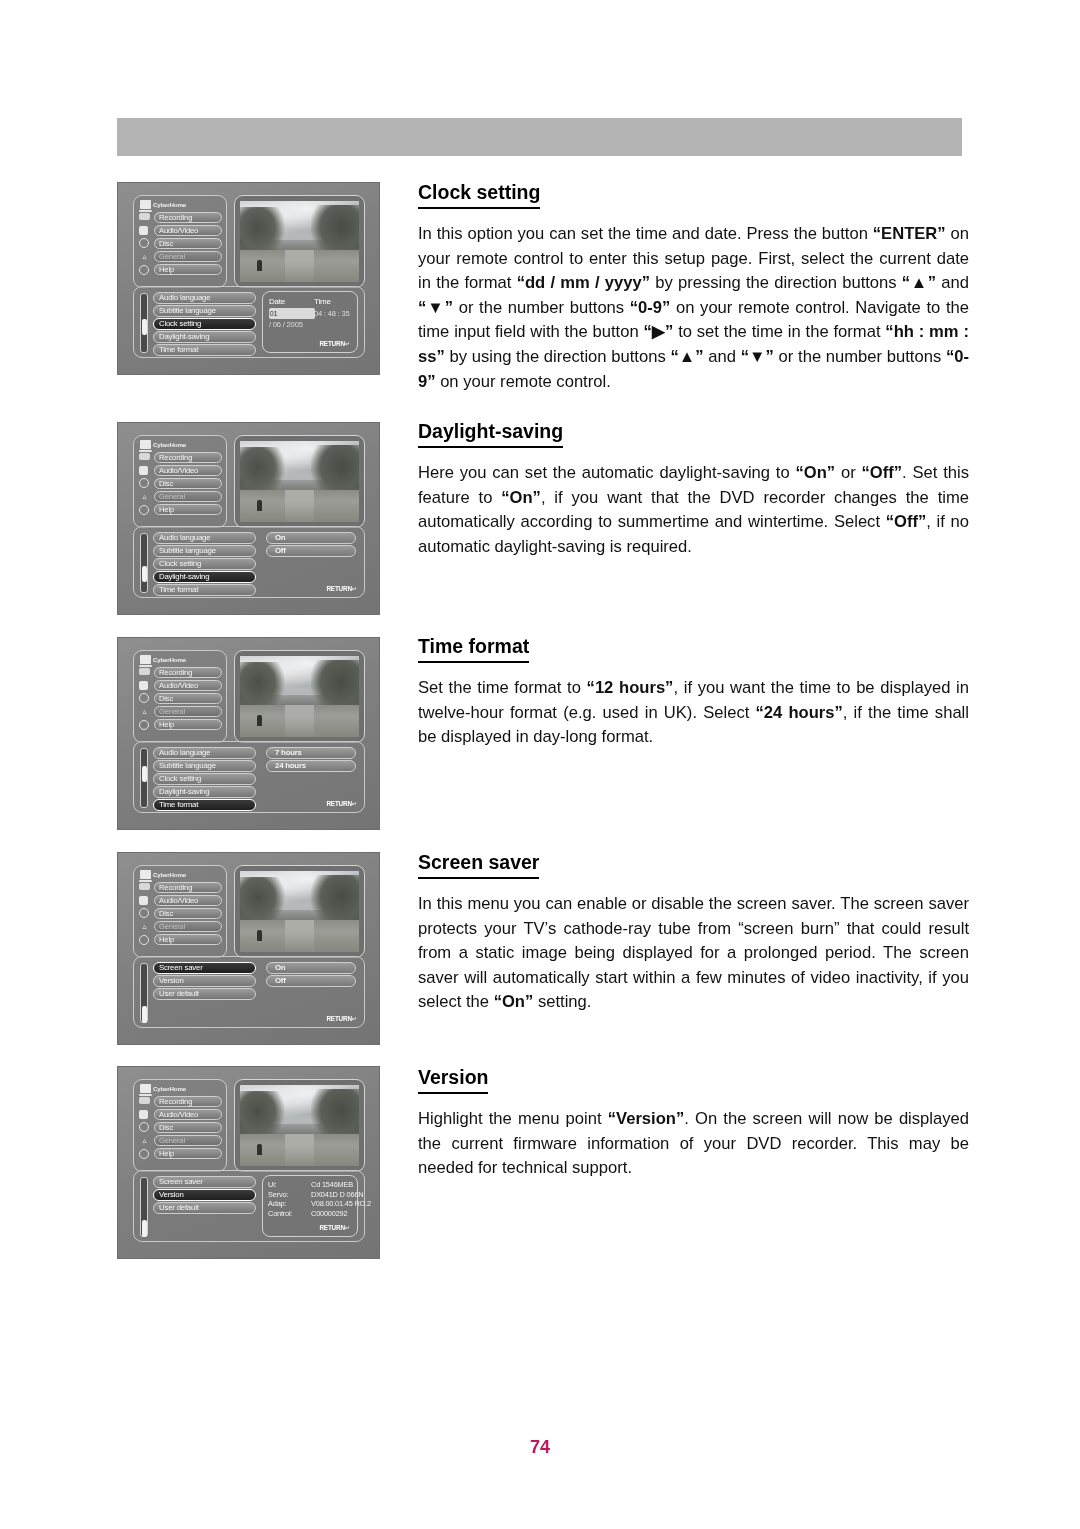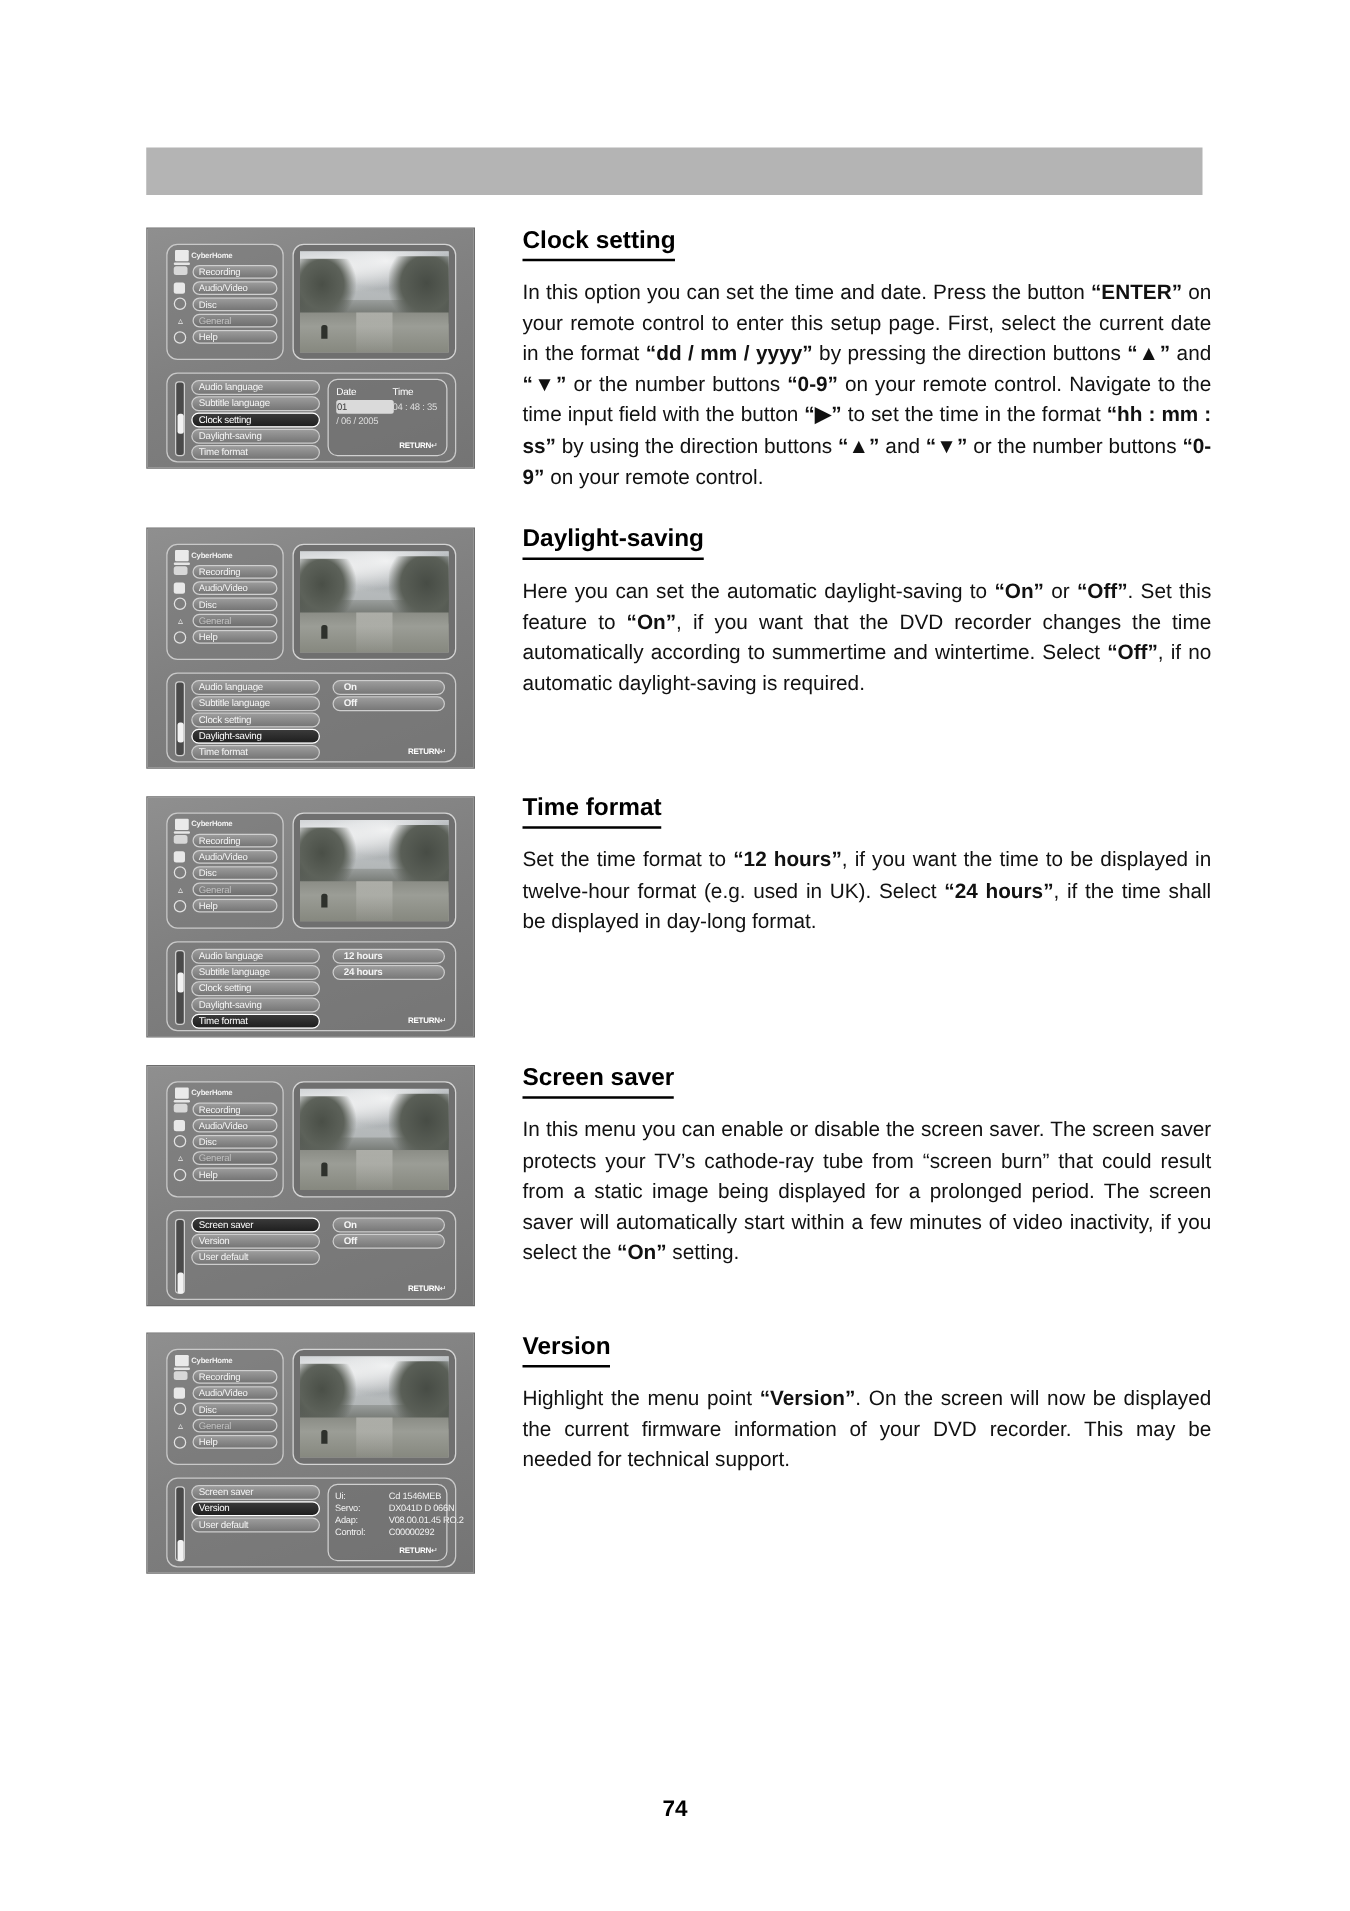--- a/index.html
+++ b/index.html
@@ -222,21 +222,21 @@
   .pv-person {
     position:absolute; left:14%; bottom:14%;
     width:5px; height:11px;
     background:#2e312c;
     border-radius: 2px 2px 0 0;
   }
 
   
   .osd-bottom {
     position: absolute;
-    left: 8px; top: 108px;
+    left: 8px; top: 96px;
     width: 232px; height: 72px;
     background: rgba(120,120,120,0.5);
     border: 1.1px solid #c9c9c9;
     border-radius: 9px;
     box-sizing: border-box;
   }
   .scroll-track {
     position: absolute;
     left: 6px; top: 6px;
     width: 8px; height: 60px;
@@ -370,21 +370,21 @@
   .return-badge .rb-arc { font-weight: normal; }
 
   
   .page-num {
     position: absolute;
     left: 0; top: 1437px;
     width: 1080px;
     text-align: center;
     font-size: 18px;
     font-weight: bold;
-    color: #000000;
+    color: #be185d;
   }
 </style>
 </head>
 <body>
 
 <div class="page">
 
   <div class="header-bar"></div>
 
   <div class="osd" style="left:117px; top:182px;">
@@ -535,21 +535,21 @@
           <div class="scroll-thumb" style="top:17px; height:16px;"></div>
         </div>
         <div class="menu-list">
           <div class="menu-item">Audio language</div>
           <div class="menu-item">Subtitle language</div>
           <div class="menu-item">Clock setting</div>
           <div class="menu-item">Daylight-saving</div>
           <div class="menu-item selected">Time format</div>
         </div>
         <div class="value-col">
-          <div class="value-item">12 hours</div>
+          <div class="value-item">7 hours</div>
           <div class="value-item">24 hours</div>
         </div>
         <div class="return-badge"><span>RETURN</span><span class="rb-arc">↵</span></div>
       </div>
     </div>
   </div>
 
   <div class="section">
     <div class="sec-heading" style="left:418px; top:635px;">Time format</div>
     <div class="sec-body" style="left:418px; top:676px;">Set the time format to <b>“12 hours”</b>, if you want the time to be displayed in twelve-hour format (e.g. used in UK). Select <b>“24 hours”</b>, if the time shall be displayed in day-long format.</div>

